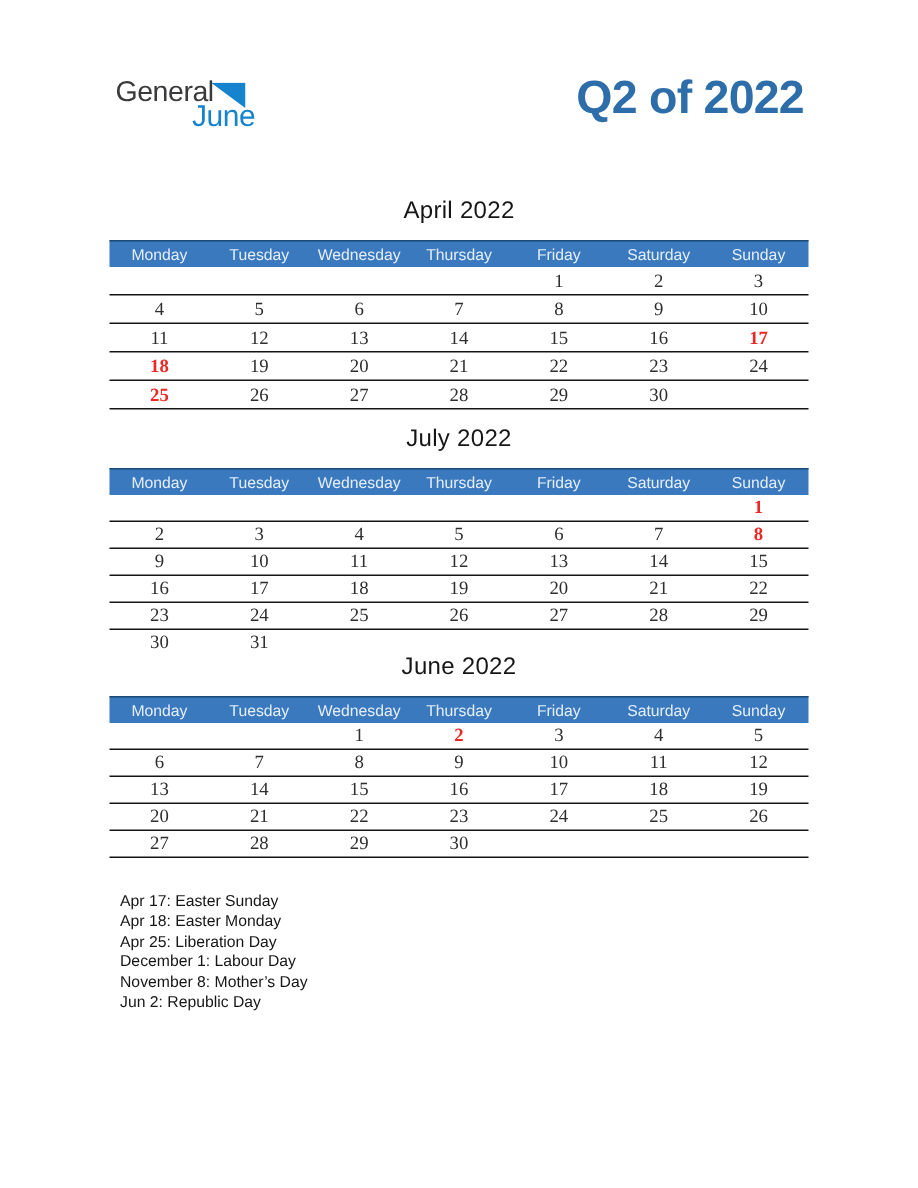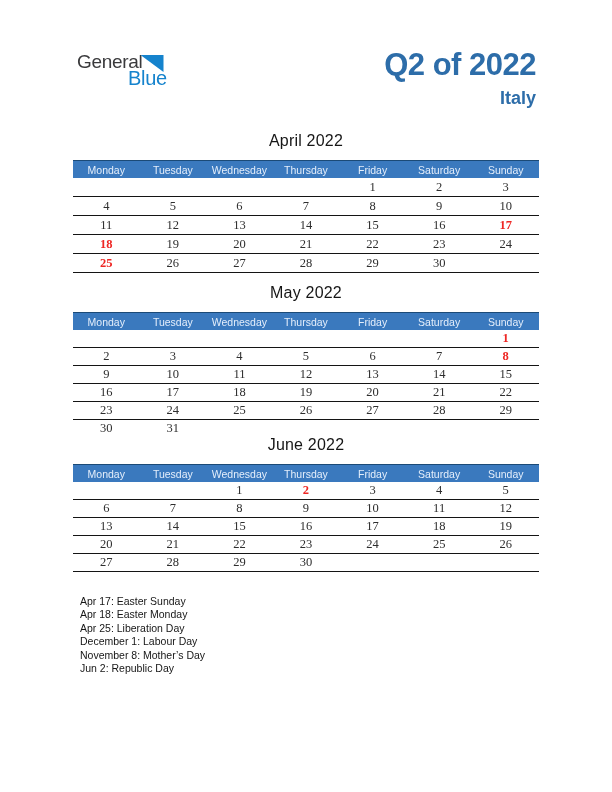--- a/index.html
+++ b/index.html
@@ -49,26 +49,25 @@
 </head>
 <body style="--accent: #2d6da9; --bar: #3a79be; --red: #ee2724; --logo-blue: #1583cd;">
 
 <div class="page">
 
   <div class="logo">
     <div class="logo-line1">
       <span class="logo-general">General</span>
       <span class="logo-tri"></span>
     </div>
-    <div class="logo-blue-text">Blue</div>
+    <div class="logo-blue-text">June</div>
   </div>
 
   <div class="title-block">
     <div class="q-title">Q2 of 2022</div>
-    <div class="country">Italy</div>
   </div>
 
   <section class="month m0">
     <h2>April 2022</h2>
     <div class="cal">
         <div class="cal-head">
           <span>Monday</span>
           <span>Tuesday</span>
           <span>Wednesday</span>
           <span>Thursday</span>
@@ -118,21 +117,21 @@
           <span>27</span>
           <span>28</span>
           <span>29</span>
           <span>30</span>
           <span></span>
         </div>
       </div>
   </section>
 
   <section class="month m1">
-    <h2>May 2022</h2>
+    <h2>July 2022</h2>
     <div class="cal">
         <div class="cal-head">
           <span>Monday</span>
           <span>Tuesday</span>
           <span>Wednesday</span>
           <span>Thursday</span>
           <span>Friday</span>
           <span>Saturday</span>
           <span>Sunday</span>
         </div>

